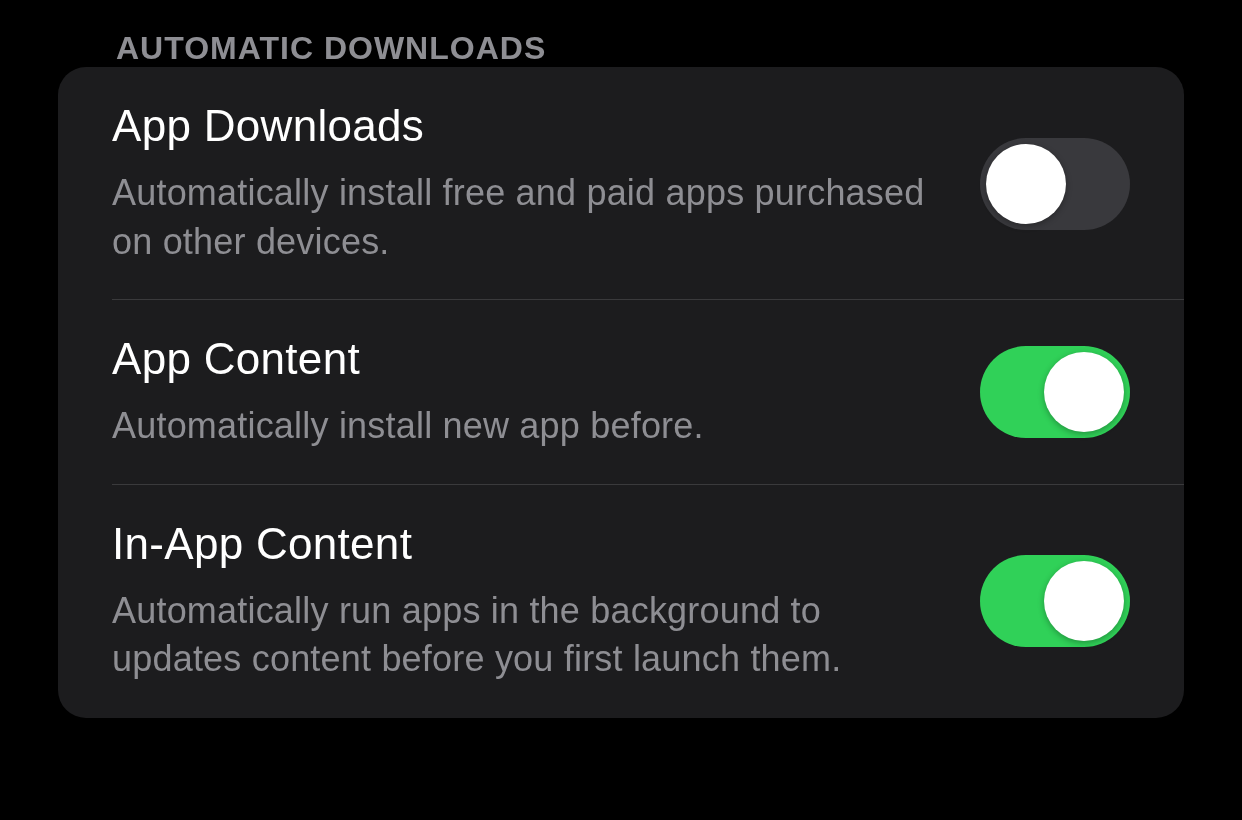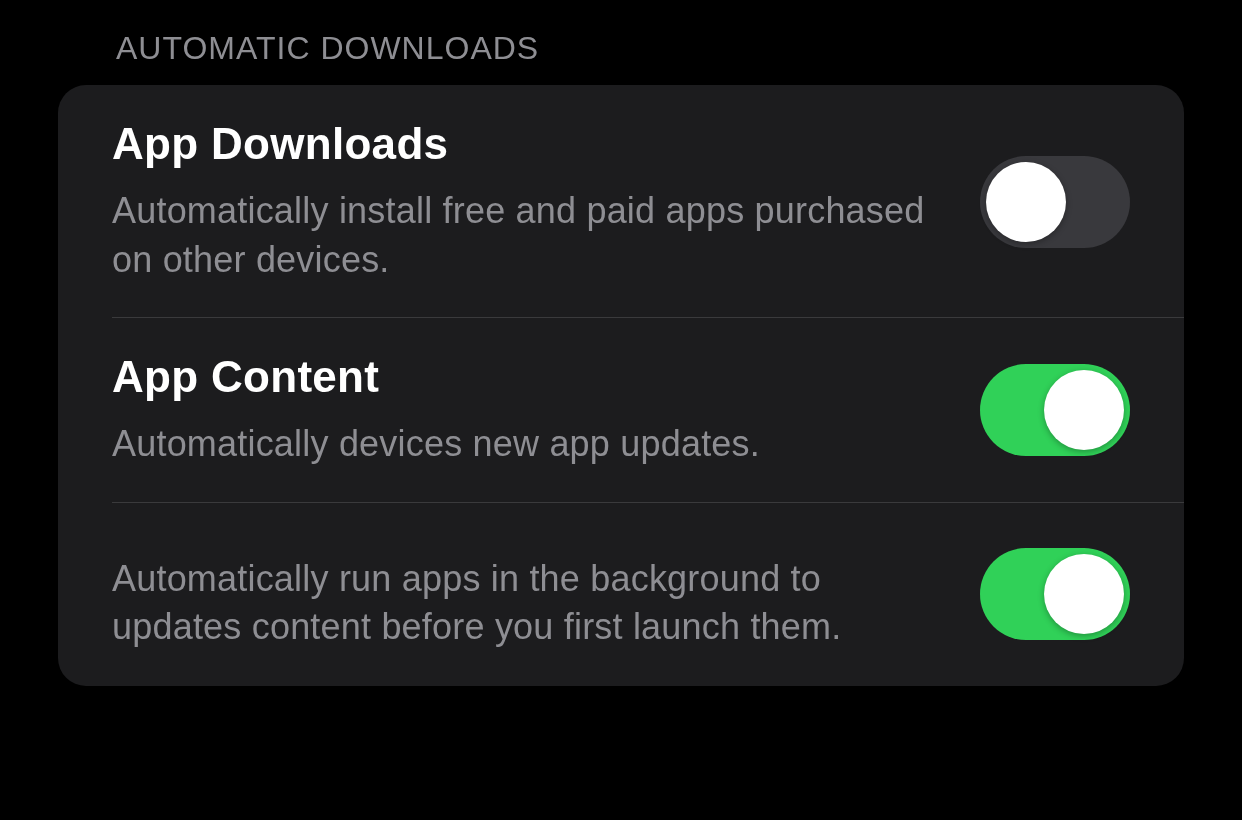--- a/index.html
+++ b/index.html
@@ -10,24 +10,23 @@
     body {
       background-color: #000000;
       font-family: -apple-system, BlinkMacSystemFont, 'Segoe UI', Helvetica, Arial, sans-serif;
       width: 1242px;
       height: 820px;
       padding: 30px 58px;
     }
     .section-header {
       color: #8e8e93;
       font-size: 32px;
-      font-weight: 400;
+      font-weight: 700;
       letter-spacing: 1px;
       margin-left: 58px;
-      margin-bottom: 18px;
     }
     .settings-group {
       background-color: #1c1c1e;
       border-radius: 28px;
       overflow: hidden;
     }
     .settings-row {
       display: flex;
       align-items: center;
       justify-content: space-between;
@@ -43,21 +42,21 @@
       height: 1px;
       background-color: #3a3a3c;
     }
     .row-text {
       flex: 1;
       padding-right: 40px;
     }
     .row-title {
       color: #ffffff;
       font-size: 44px;
-      font-weight: 700;
+      font-weight: 400;
       margin-bottom: 10px;
       letter-spacing: 0.3px;
     }
     .row-description {
       color: #8e8e93;
       font-size: 36px;
       font-weight: 400;
       line-height: 1.35;
       letter-spacing: 0.2px;
       margin-top: 18px;
@@ -105,29 +104,30 @@
       <div class="row-description">Automatically install free and paid apps purchased on other devices.</div>
     </div>
     <div class="toggle off">
       <div class="toggle-knob"></div>
     </div>
   </div>
 
   <div class="settings-row">
     <div class="row-text">
       <div class="row-title">App Content</div>
-      <div class="row-description">Automatically devices new app updates.</div>
+      <div class="row-description">Automatically install new app before.</div>
     </div>
     <div class="toggle on">
       <div class="toggle-knob"></div>
     </div>
   </div>
 
   <div class="settings-row">
     <div class="row-text">
+      <div class="row-title">In-App Content</div>
       <div class="row-description">Automatically run apps in the background to updates content before you first launch them.</div>
     </div>
     <div class="toggle on">
       <div class="toggle-knob"></div>
     </div>
   </div>
 
 </div>
 
 </body></html>

